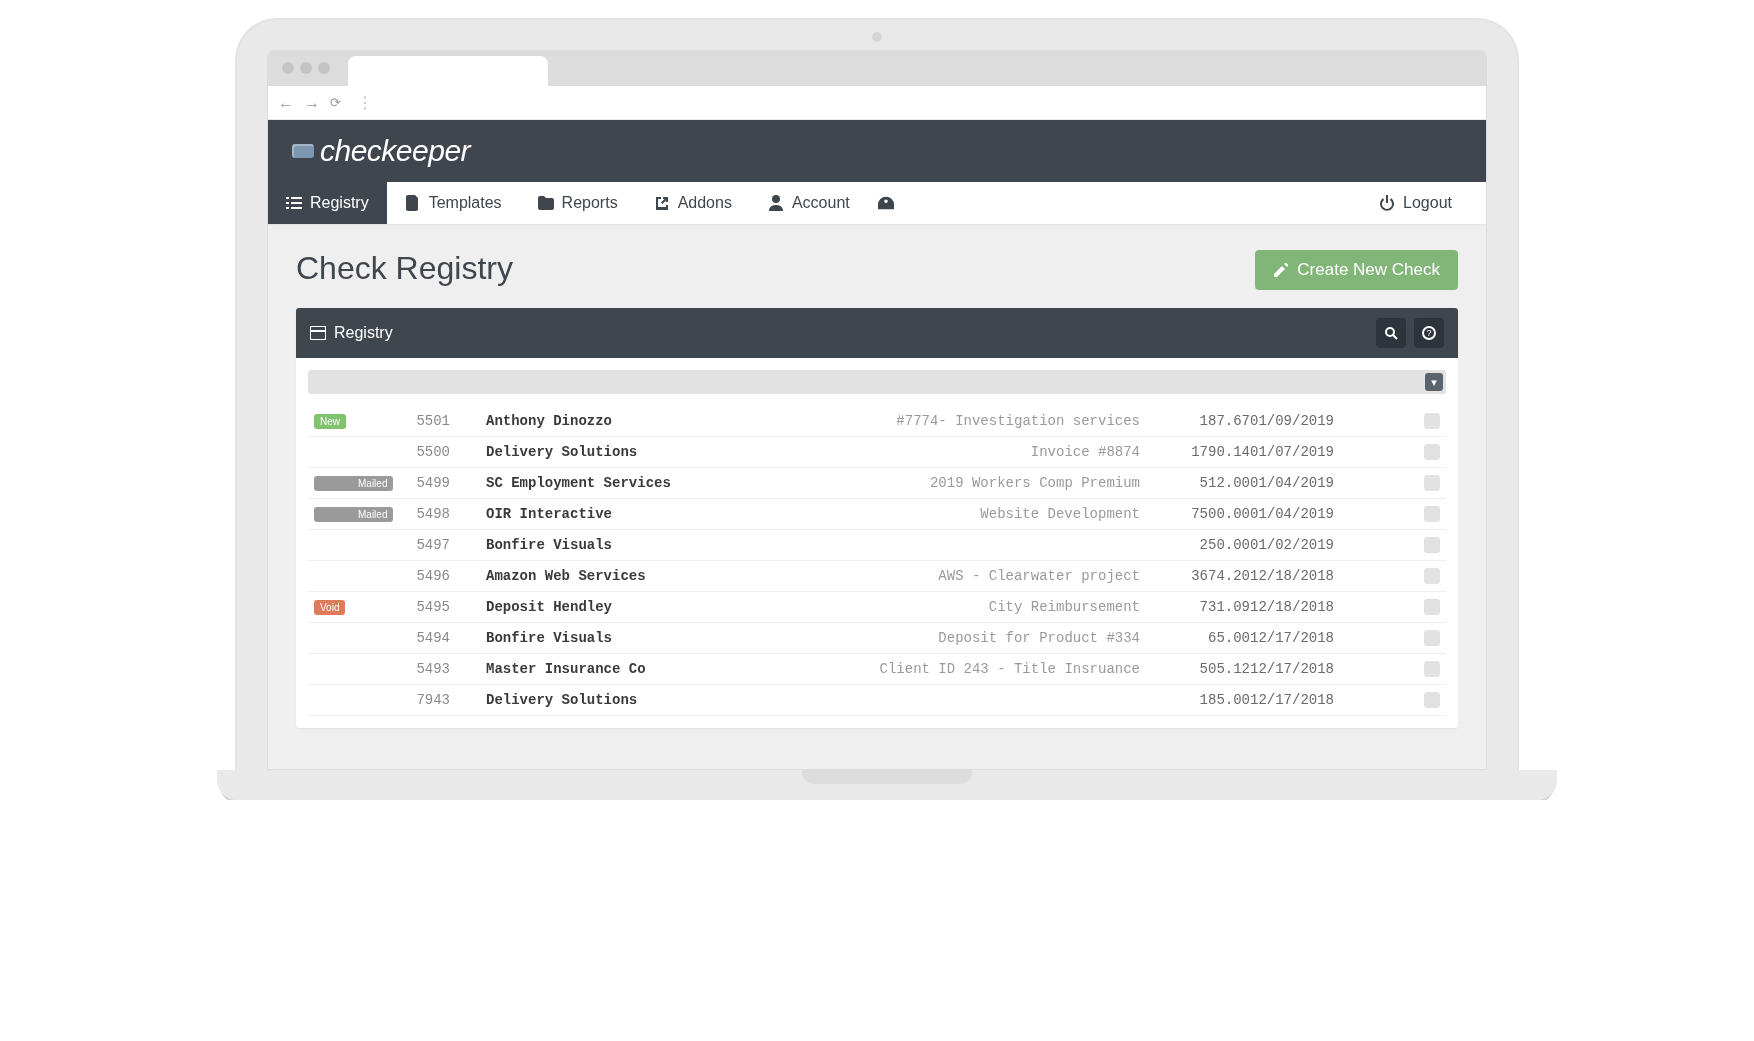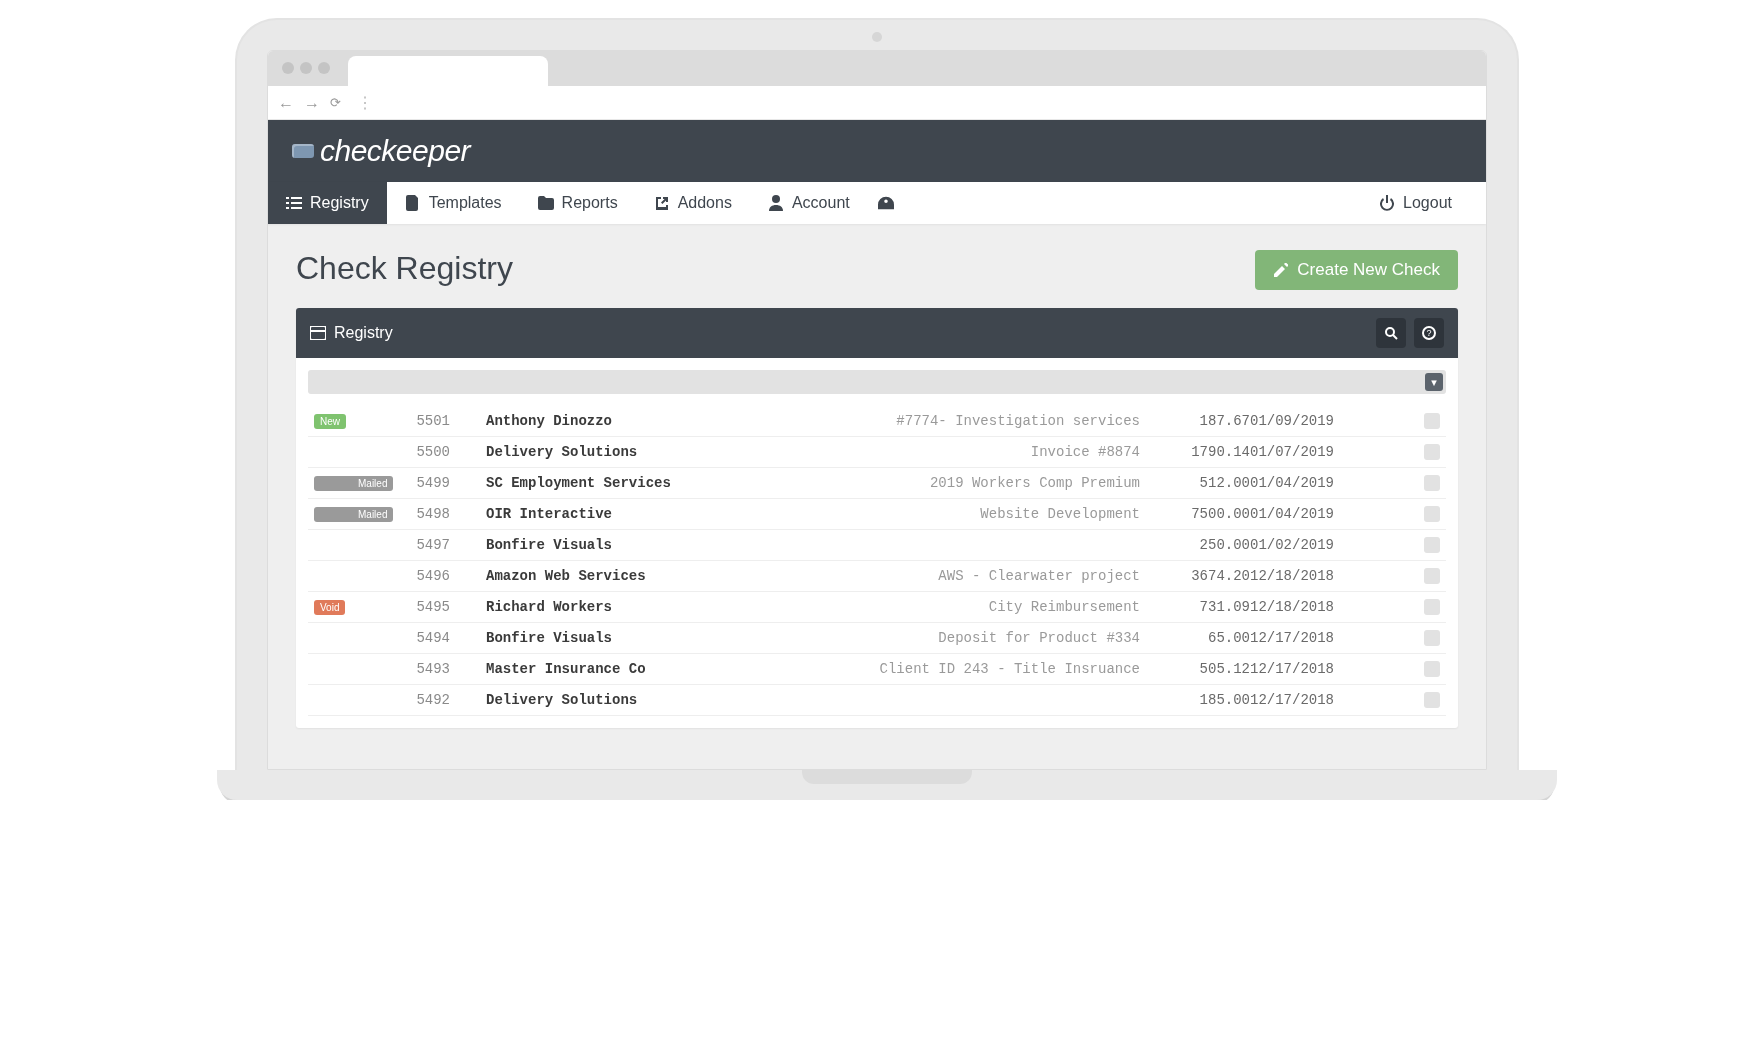--- a/index.html
+++ b/index.html
@@ -424,21 +424,21 @@
                 <div class="col-memo">AWS - Clearwater project</div>
                 <div class="col-amt">3674.20</div>
                 <div class="col-date">12/18/2018</div>
                 <div class="col-chk">
                   <div class="chk"></div>
                 </div>
               </div>
               <div class="row">
                 <div class="col-status"><span class="badge badge-void">Void</span></div>
                 <div class="col-num">5495</div>
-                <div class="col-payee">Richard Workers</div>
+                <div class="col-payee">Deposit Hendley</div>
                 <div class="col-memo">City Reimbursement</div>
                 <div class="col-amt">731.09</div>
                 <div class="col-date">12/18/2018</div>
                 <div class="col-chk">
                   <div class="chk"></div>
                 </div>
               </div>
               <div class="row">
                 <div class="col-status"></div>
                 <div class="col-num">5494</div>
@@ -456,21 +456,21 @@
                 <div class="col-payee">Master Insurance Co</div>
                 <div class="col-memo">Client ID 243 - Title Insruance</div>
                 <div class="col-amt">505.12</div>
                 <div class="col-date">12/17/2018</div>
                 <div class="col-chk">
                   <div class="chk"></div>
                 </div>
               </div>
               <div class="row">
                 <div class="col-status"></div>
-                <div class="col-num">5492</div>
+                <div class="col-num">7943</div>
                 <div class="col-payee">Delivery Solutions</div>
                 <div class="col-memo"></div>
                 <div class="col-amt">185.00</div>
                 <div class="col-date">12/17/2018</div>
                 <div class="col-chk">
                   <div class="chk"></div>
                 </div>
               </div>
             </div>
         </div>

